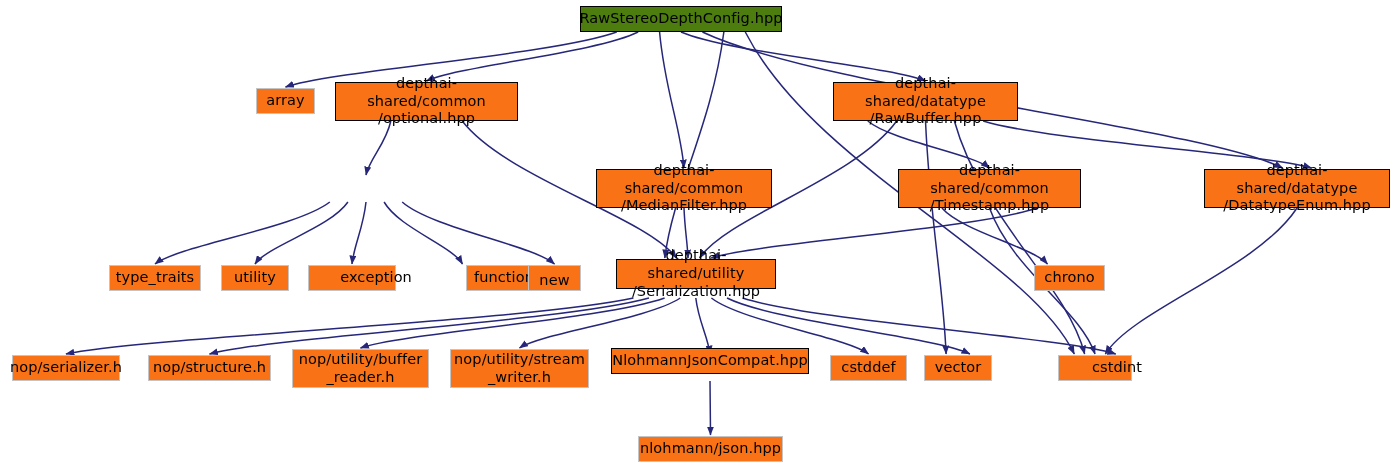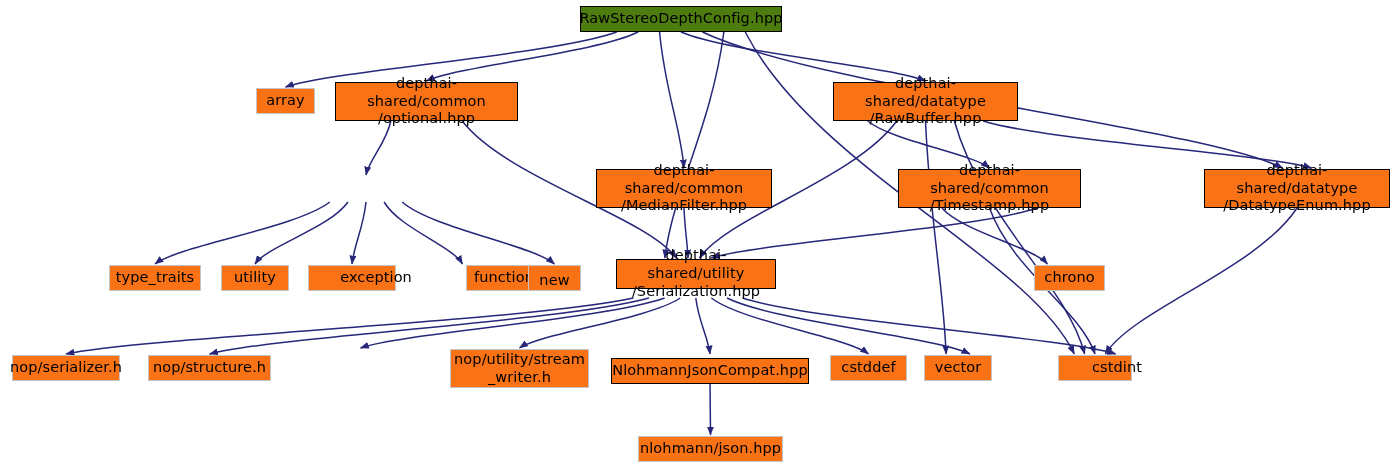--- a/index.html
+++ b/index.html
@@ -115,20 +115,22 @@
     <div class="node system" style="left: 109px; top: 265px; width: 92px; height: 26px;"><span class="node-label">type_traits</span></div>
     <div class="node system" style="left: 221px; top: 265px; width: 68px; height: 26px;"><span class="node-label">utility</span></div>
     <div class="node system" style="left: 308px; top: 265px; width: 88px; height: 26px; padding-left: 48px;"><span class="node-label">exception</span></div>
     <div class="node system" style="left: 418px; top: 265px; width: 89px; height: 26px; margin-left: 48px;"><span class="node-label">functional</span></div>
     <div class="node system" style="left: 528px; top: 265px; width: 53px; height: 26px; align-items: flex-end;"><span class="node-label">new</span></div>
     <div class="node internal" style="left: 608px; top: 259px; width: 160px; height: 30px; margin-left: 8px;"><span class="node-label">depthai-shared/utility
 /Serialization.hpp</span></div>
     <div class="node system" style="left: 1012px; top: 265px; width: 71px; height: 26px; margin-left: 22px;"><span class="node-label">chrono</span></div>
     <div class="node system" style="left: 12px; top: 355px; width: 108px; height: 26px;"><span class="node-label">nop/serializer.h</span></div>
     <div class="node system" style="left: 148px; top: 355px; width: 123px; height: 26px;"><span class="node-label">nop/structure.h</span></div>
+    <div class="node system" style="left: 292px; top: 349px; width: 137px; height: 39px;"><span class="node-label">nop/utility/buffer
+_reader.h</span></div>
     <div class="node system" style="left: 450px; top: 349px; width: 139px; height: 39px;"><span class="node-label">nop/utility/stream
 _writer.h</span></div>
-    <div class="node internal" style="left: 611px; top: 358px; width: 198px; height: 26px;"><span class="node-label">NlohmannJsonCompat.hpp</span></div>
+    <div class="node internal" style="left: 611px; top: 348px; width: 198px; height: 26px;"><span class="node-label">NlohmannJsonCompat.hpp</span></div>
     <div class="node system" style="left: 830px; top: 355px; width: 77px; height: 26px;"><span class="node-label">cstddef</span></div>
     <div class="node system" style="left: 924px; top: 355px; width: 68px; height: 26px;"><span class="node-label">vector</span></div>
     <div class="node system" style="left: 1058px; top: 355px; width: 74px; height: 26px; padding-left: 44px;"><span class="node-label">cstdint</span></div>
     <div class="node system" style="left: 638px; top: 436px; width: 145px; height: 26px;"><span class="node-label">nlohmann/json.hpp</span></div>
   </div>
 
 </body></html>

